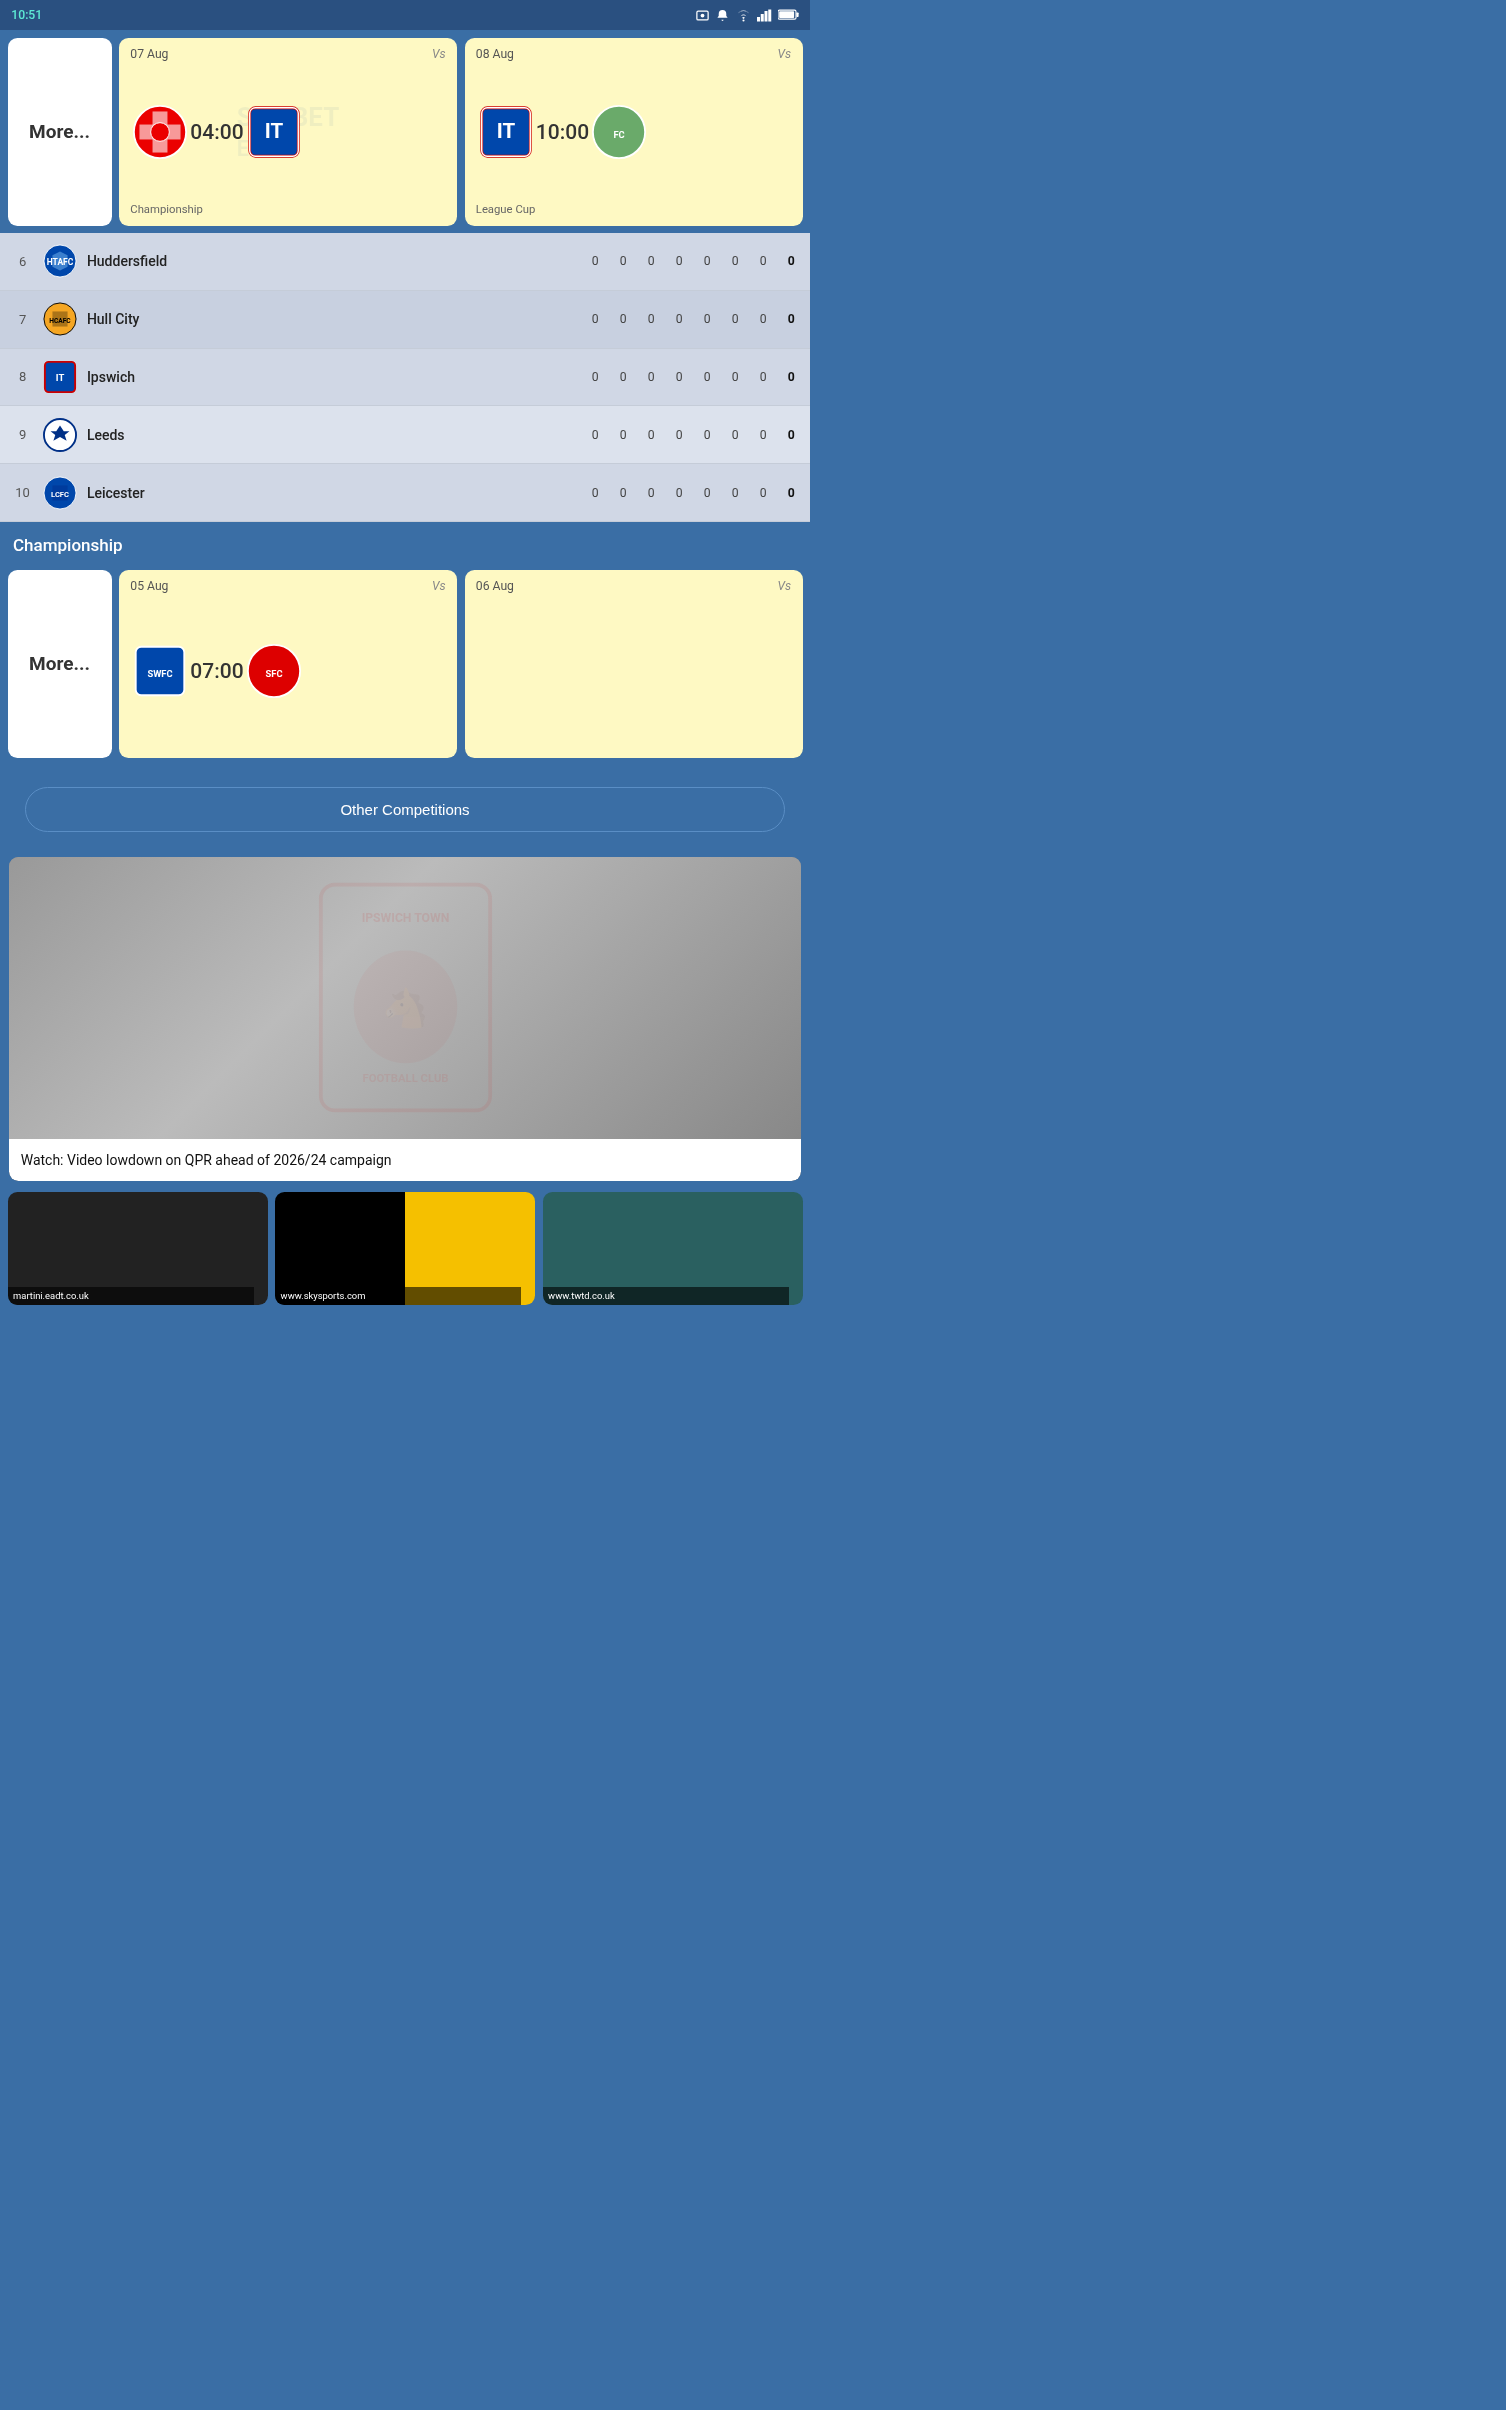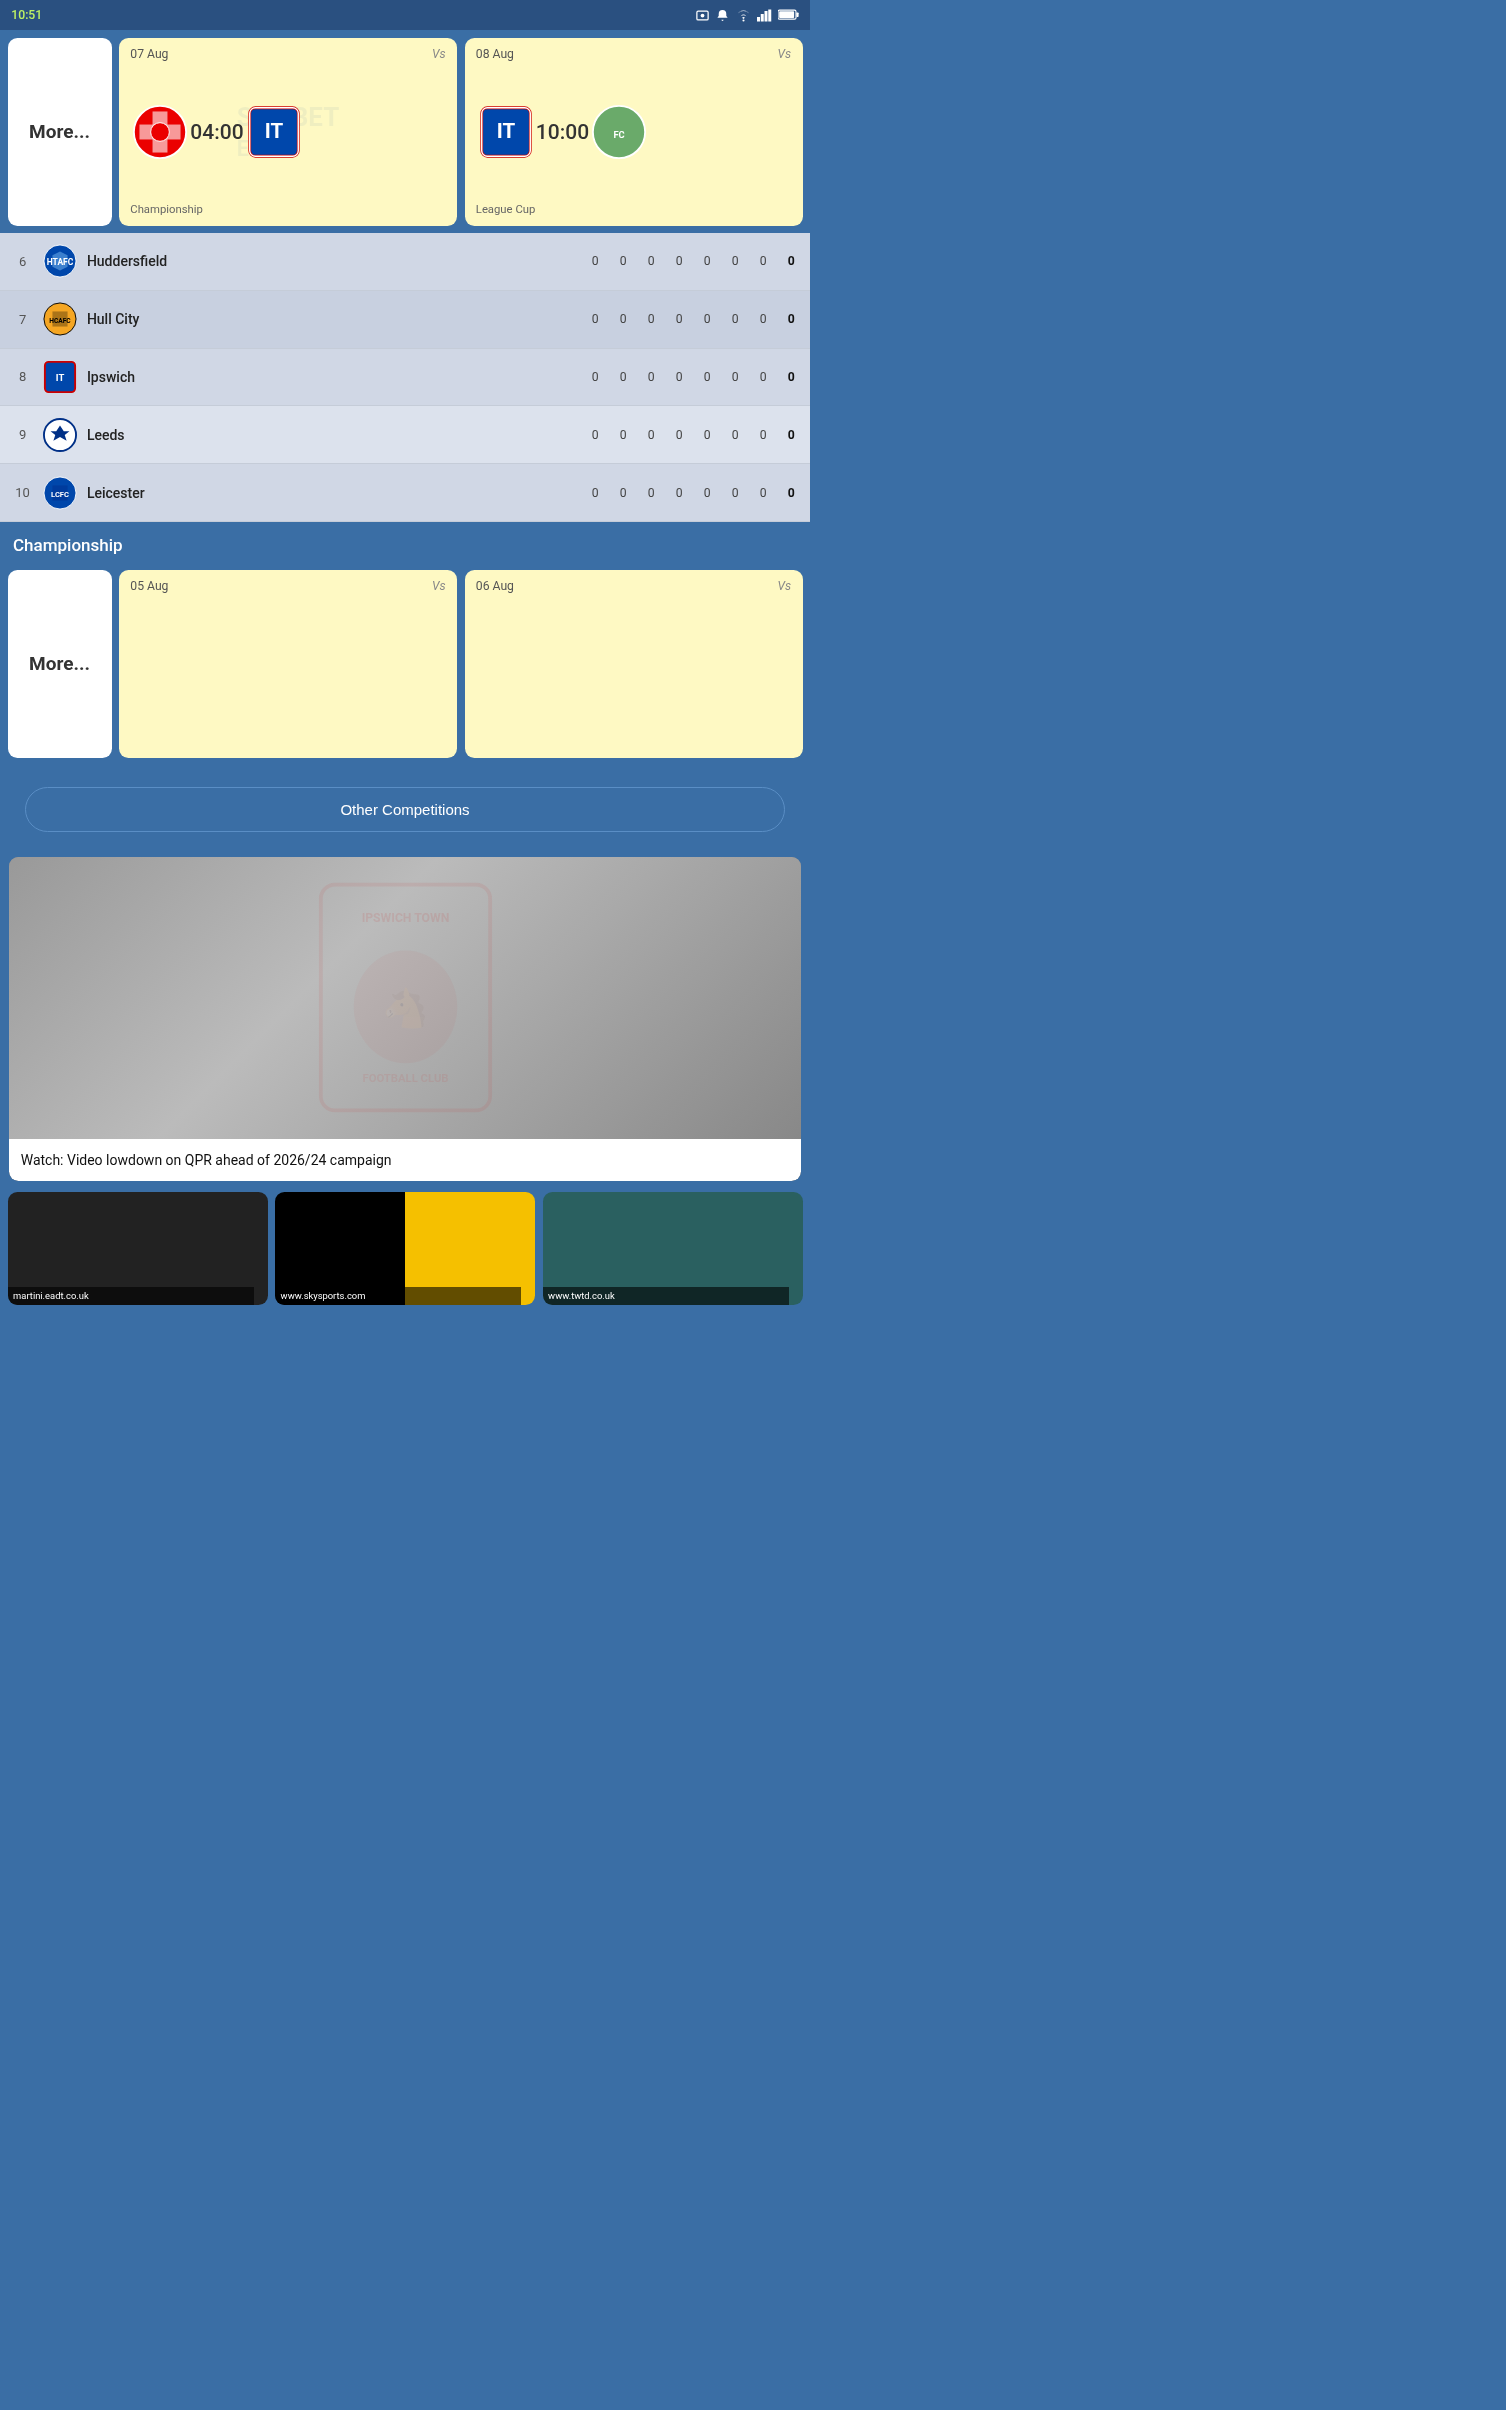--- a/index.html
+++ b/index.html
@@ -9,21 +9,21 @@
       background: #3a6ea5;
       width: 810px;
       min-height: 2411px;
       overflow-x: hidden;
       font-size: 13px;
     }
 
     
     .status-bar {
       background: #2a5080;
-      color: #bef264;
+      color: #5eead4;
       display: flex;
       justify-content: space-between;
       align-items: center;
       padding: 3.8px 11.3px;
       height: 30px;
       font-size: 12.2px;
       font-weight: 500;
     }
     .status-icons {
       display: flex;
@@ -487,20 +487,37 @@
 
     <div class="more-card">
       <span>More...</span>
     </div>
 
     <div class="match-card">
       <div class="match-card-header">
         <span>05 Aug</span>
         <span class="match-card-vs">Vs</span>
       </div>
+      <div class="match-card-body">
+
+        <div class="team-logo">
+          <svg width="56" height="56" viewBox="0 0 60 60" style="font-size:14px">
+            <rect x="4" y="4" width="52" height="52" rx="6" fill="#0047AB" stroke="#fff" stroke-width="2"></rect>
+            <text x="30" y="36" text-anchor="middle" fill="white" font-size="10" font-weight="bold">SWFC</text>
+          </svg>
+        </div>
+        <div class="match-time">07:00</div>
+
+        <div class="team-logo">
+          <svg width="56" height="56" viewBox="0 0 60 60" style="font-size:14px">
+            <circle cx="30" cy="30" r="28" fill="#d00" stroke="#fff" stroke-width="2"></circle>
+            <text x="30" y="36" text-anchor="middle" fill="white" font-size="10" font-weight="bold">SFC</text>
+          </svg>
+        </div>
+      </div>
       <div class="match-card-footer"></div>
     </div>
 
     <div class="match-card">
       <div class="match-card-header">
         <span>06 Aug</span>
         <span class="match-card-vs">Vs</span>
       </div>
       <div class="match-card-footer"></div>
     </div>

